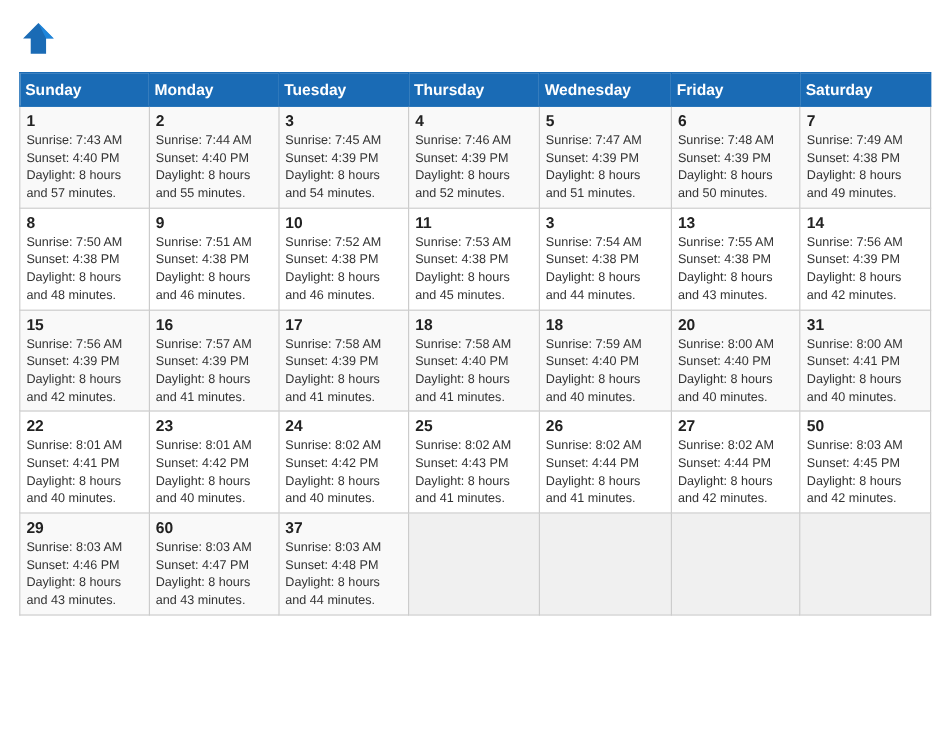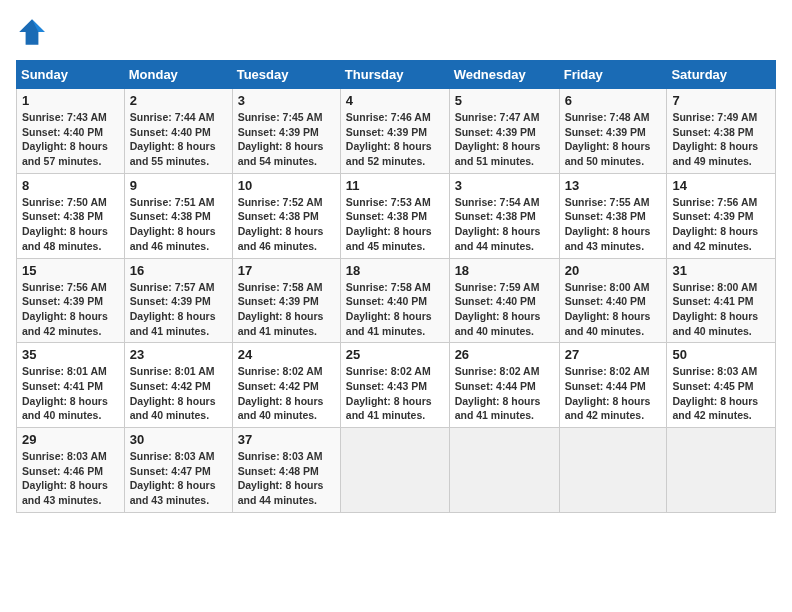--- a/index.html
+++ b/index.html
@@ -79,21 +79,20 @@
       font-size: 13px;
       font-weight: bold;
       color: #222;
       display: block;
       margin-bottom: 2px;
     }
     .day-detail {
       color: #333;
       line-height: 1.4;
       font-size: 10.5px;
-      font-weight: bold;
     }
   </style>
 </head>
 <body>
 
 <div class="header-area">
   <div class="logo">
     <svg class="logo-icon" viewBox="0 0 40 40">
       <polygon points="20,4 36,20 28,20 28,36 12,36 12,20 4,20" fill="#1a6bb5"></polygon>
       <polygon points="20,4 36,20 28,20" fill="#2196f3" opacity="0.6"></polygon>
@@ -291,21 +290,21 @@
         <span class="day-number">31</span>
         <div class="day-detail">
           Sunrise: 8:00 AM<br>
           Sunset: 4:41 PM<br>
           Daylight: 8 hours and 40 minutes.
         </div>
       </td>
       </tr>
       <tr>
         <td>
-        <span class="day-number">35</span>
+        <span class="day-number">22</span>
         <div class="day-detail">
           Sunrise: 8:01 AM<br>
           Sunset: 4:41 PM<br>
           Daylight: 8 hours and 40 minutes.
         </div>
       </td>
         <td>
         <span class="day-number">23</span>
         <div class="day-detail">
           Sunrise: 8:01 AM<br>
@@ -357,21 +356,21 @@
       <tr>
         <td>
         <span class="day-number">29</span>
         <div class="day-detail">
           Sunrise: 8:03 AM<br>
           Sunset: 4:46 PM<br>
           Daylight: 8 hours and 43 minutes.
         </div>
       </td>
         <td>
-        <span class="day-number">30</span>
+        <span class="day-number">60</span>
         <div class="day-detail">
           Sunrise: 8:03 AM<br>
           Sunset: 4:47 PM<br>
           Daylight: 8 hours and 43 minutes.
         </div>
       </td>
         <td>
         <span class="day-number">37</span>
         <div class="day-detail">
           Sunrise: 8:03 AM<br>

